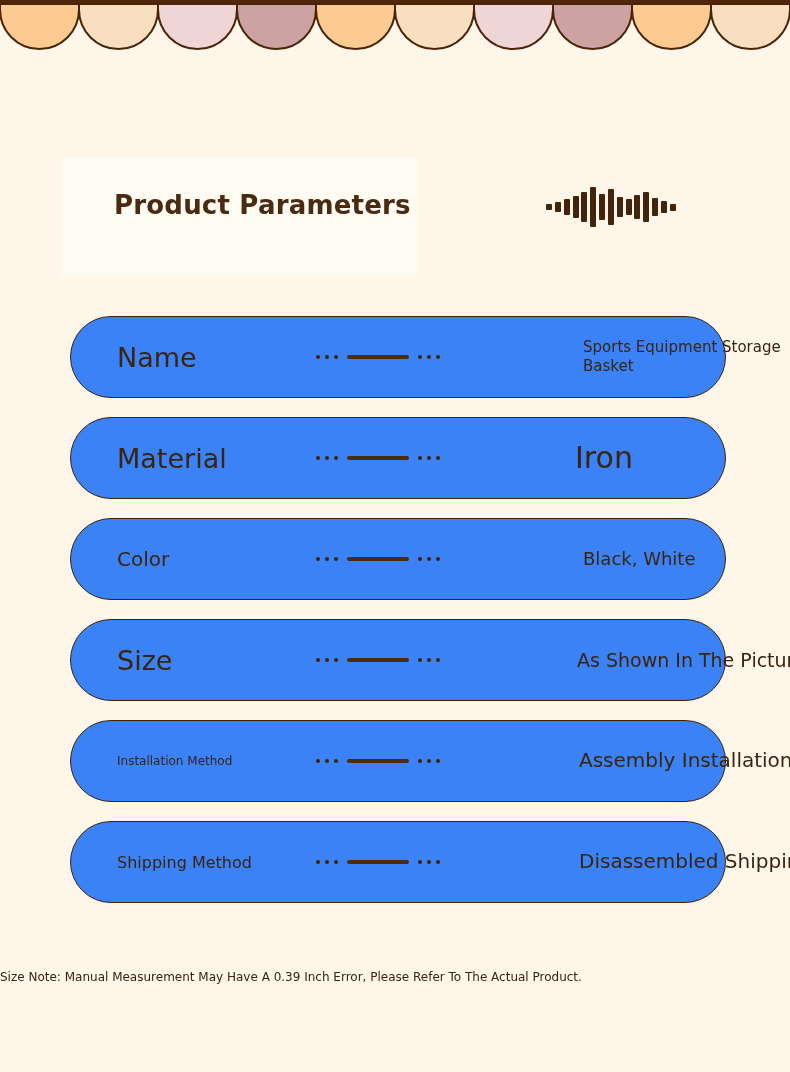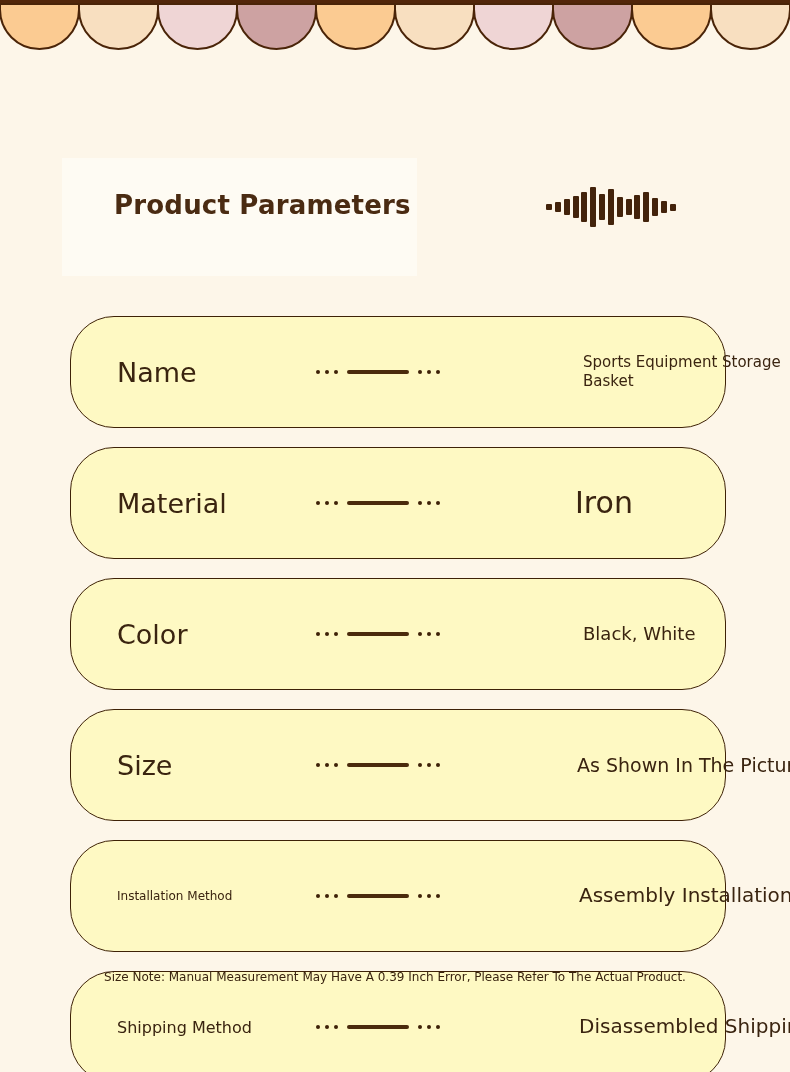--- a/index.html
+++ b/index.html
@@ -79,25 +79,25 @@
   .rows {
     position: absolute;
     left: 70px;
     top: 316px;
     width: 656px;
   }
 
   .param-row {
     position: relative;
     width: 656px;
-    height: 112px;
+    height: 82px;
     margin-bottom: 19px;
     border: 1.6px solid #3E2207;
     border-radius: 44px;
-    background: #fef9c3;
+    background: #3b82f6;
     display: flex;
     align-items: center;
   }
 
   .param-label {
     position: absolute;
     left: 46px;
     color: #3A2410;
     white-space: nowrap;
     font-family: "DejaVu Sans", sans-serif;
@@ -136,39 +136,39 @@
     line-height: 1.28;
   }
 
   
   .row-name   .param-label { font-size: 27px; }
   .row-name   .param-value { left: 484px; width: 215px; font-size: 15px; margin-left: 28px; }
 
   .row-material .param-label { font-size: 27px; }
   .row-material .param-value { left: 504px; width: 200px; font-size: 30px; }
 
-  .row-color  .param-label { font-size: 27px; }
+  .row-color  .param-label { font-size: 20px; }
   .row-color  .param-value { left: 512px; width: 200px; font-size: 18px; }
 
   .row-size   .param-label { font-size: 27px; text-align: center; }
   .row-size   .param-value { left: 506px; width: 230px; font-size: 19px; white-space: nowrap; }
 
   .row-install .param-label { font-size: 12px; }
   .row-install .param-value { left: 508px; width: 230px; font-size: 20px; white-space: nowrap; }
 
   .row-shipping .param-label { font-size: 16px; }
   .row-shipping .param-value { left: 508px; width: 235px; font-size: 20px; white-space: nowrap; }
 
   
   .size-note {
     position: absolute;
     left: 0;
     top: 970px;
     width: 790px;
-    text-align: center;
+    text-align: left;
     font-size: 12px;
     color: #3A2410;
   }
 </style>
 </head>
 <body>
 
 <svg class="scallop-banner" viewBox="0 0 790 56" preserveAspectRatio="none" xmlns="http://www.w3.org/2000/svg">
   <g id="scallop-group">
       <rect x="0" y="0" width="790" height="4" fill="#52260A"></rect>

